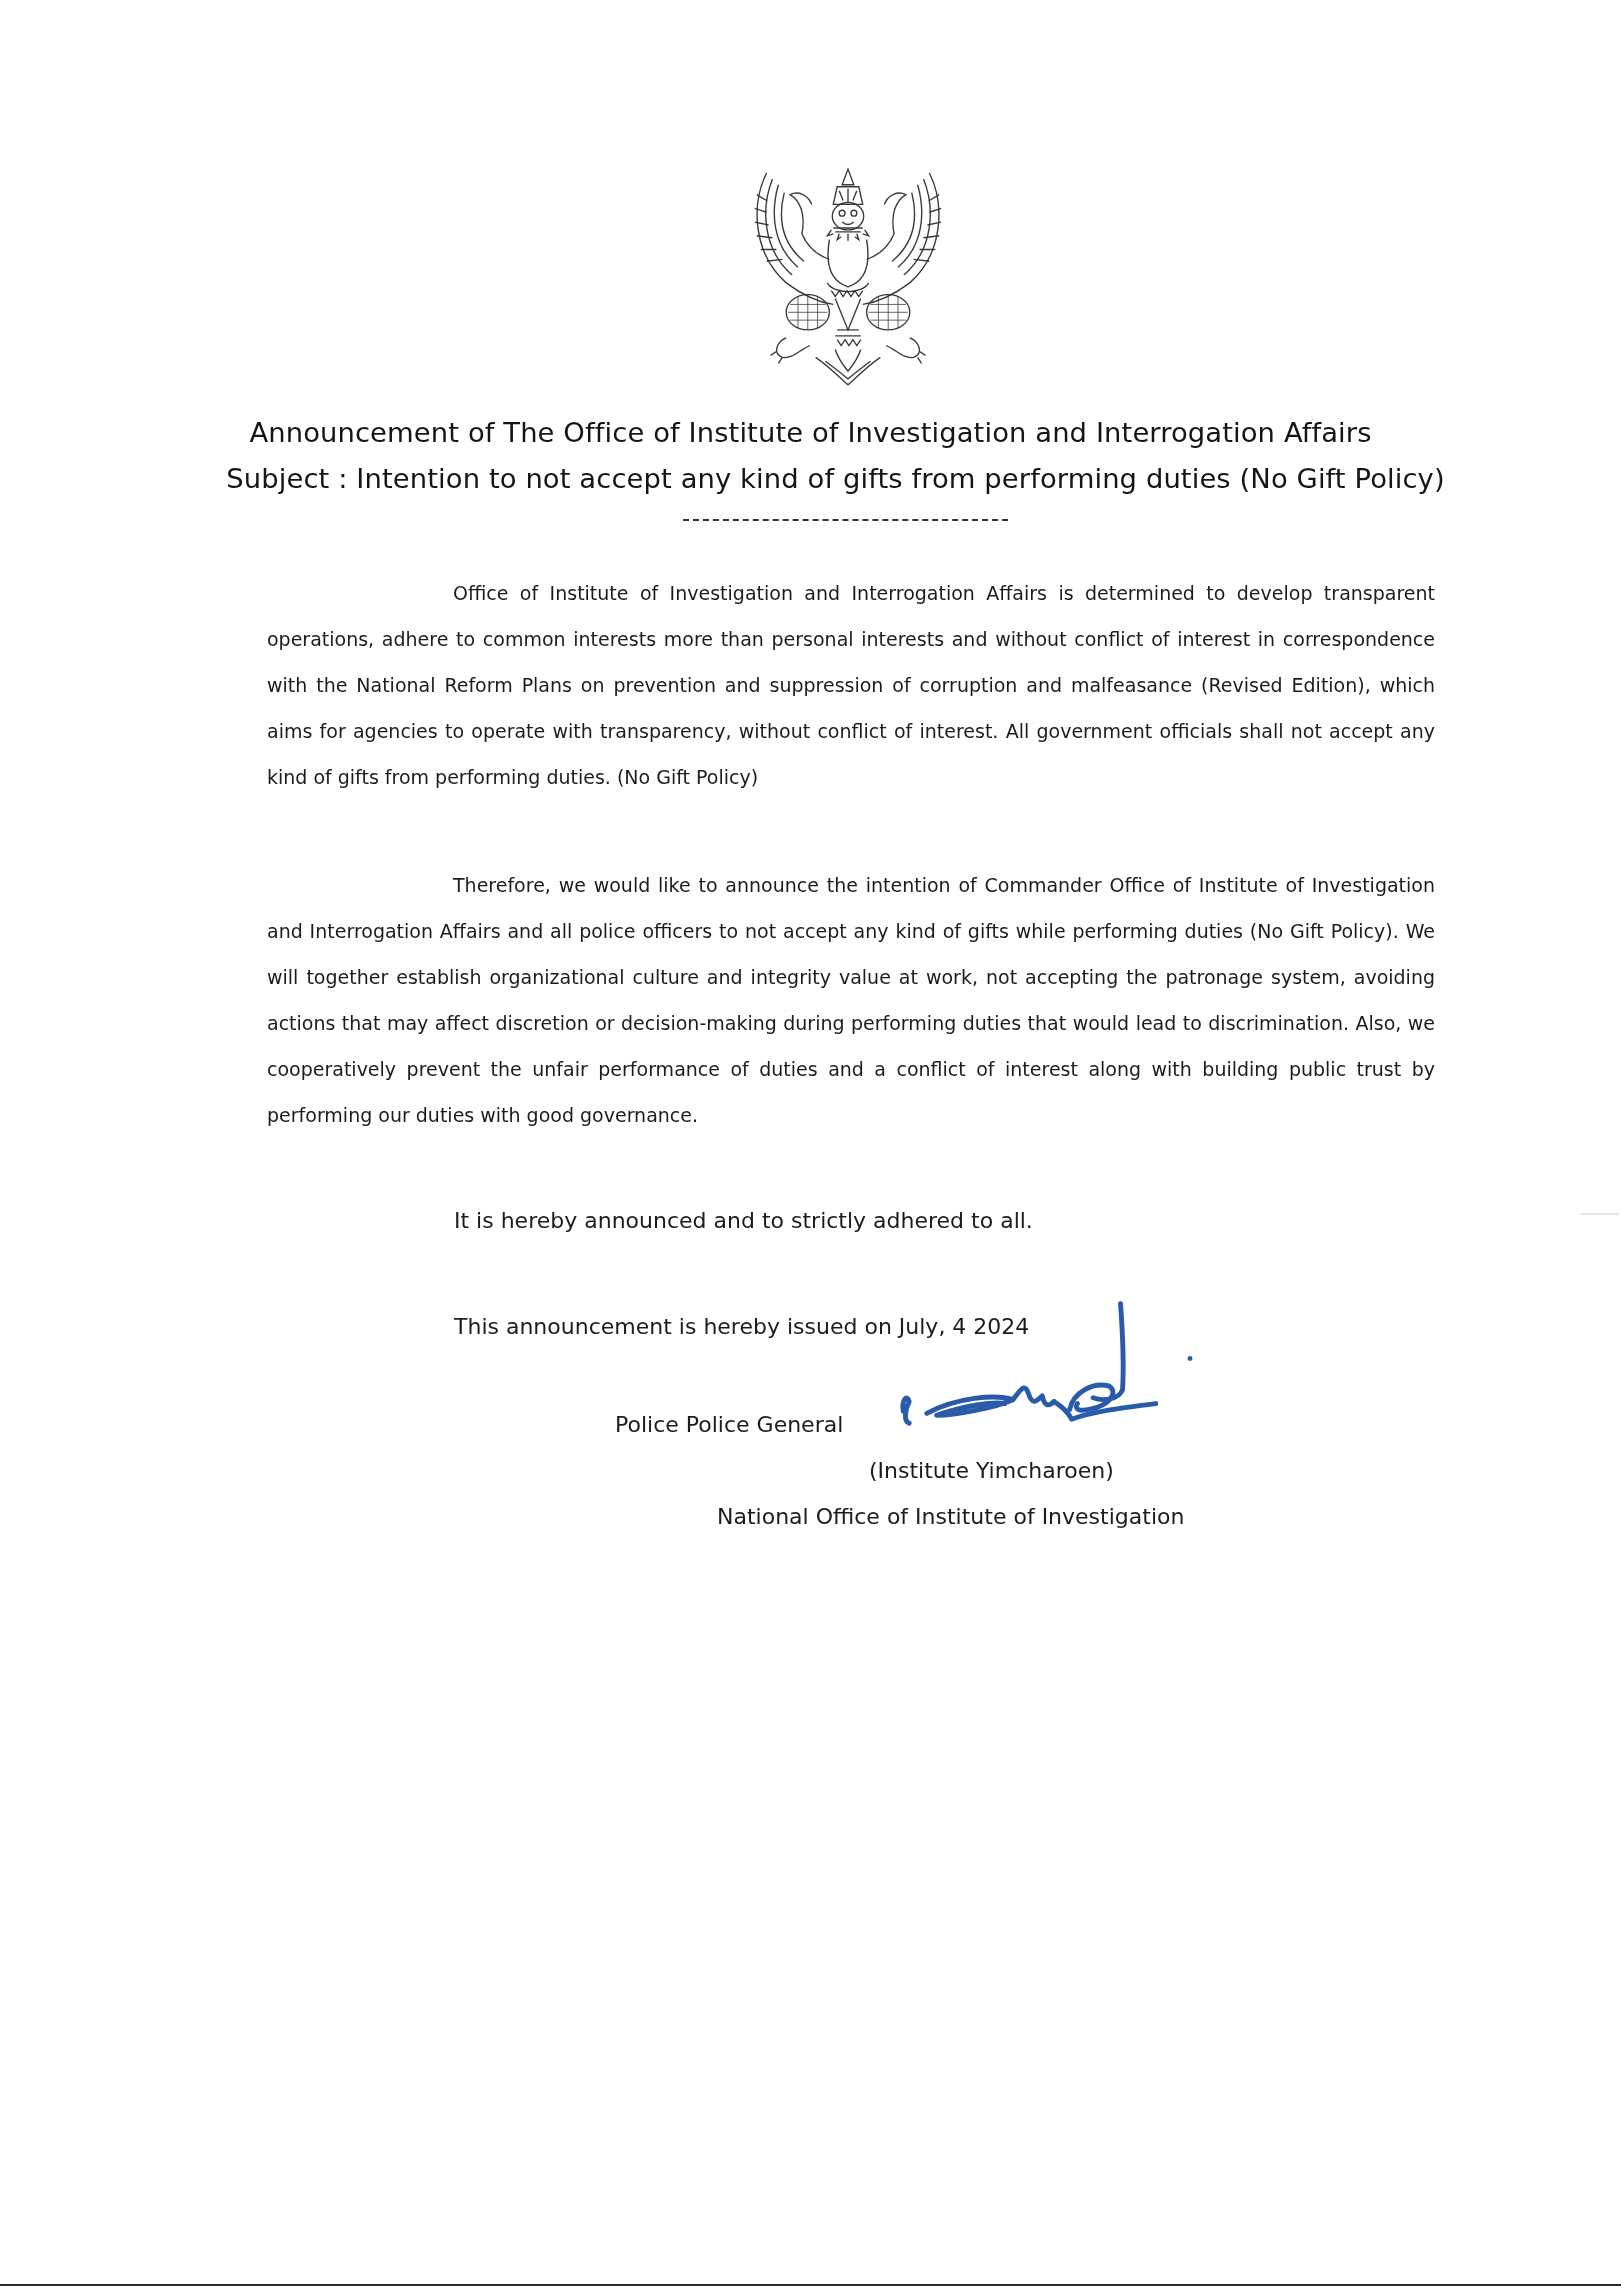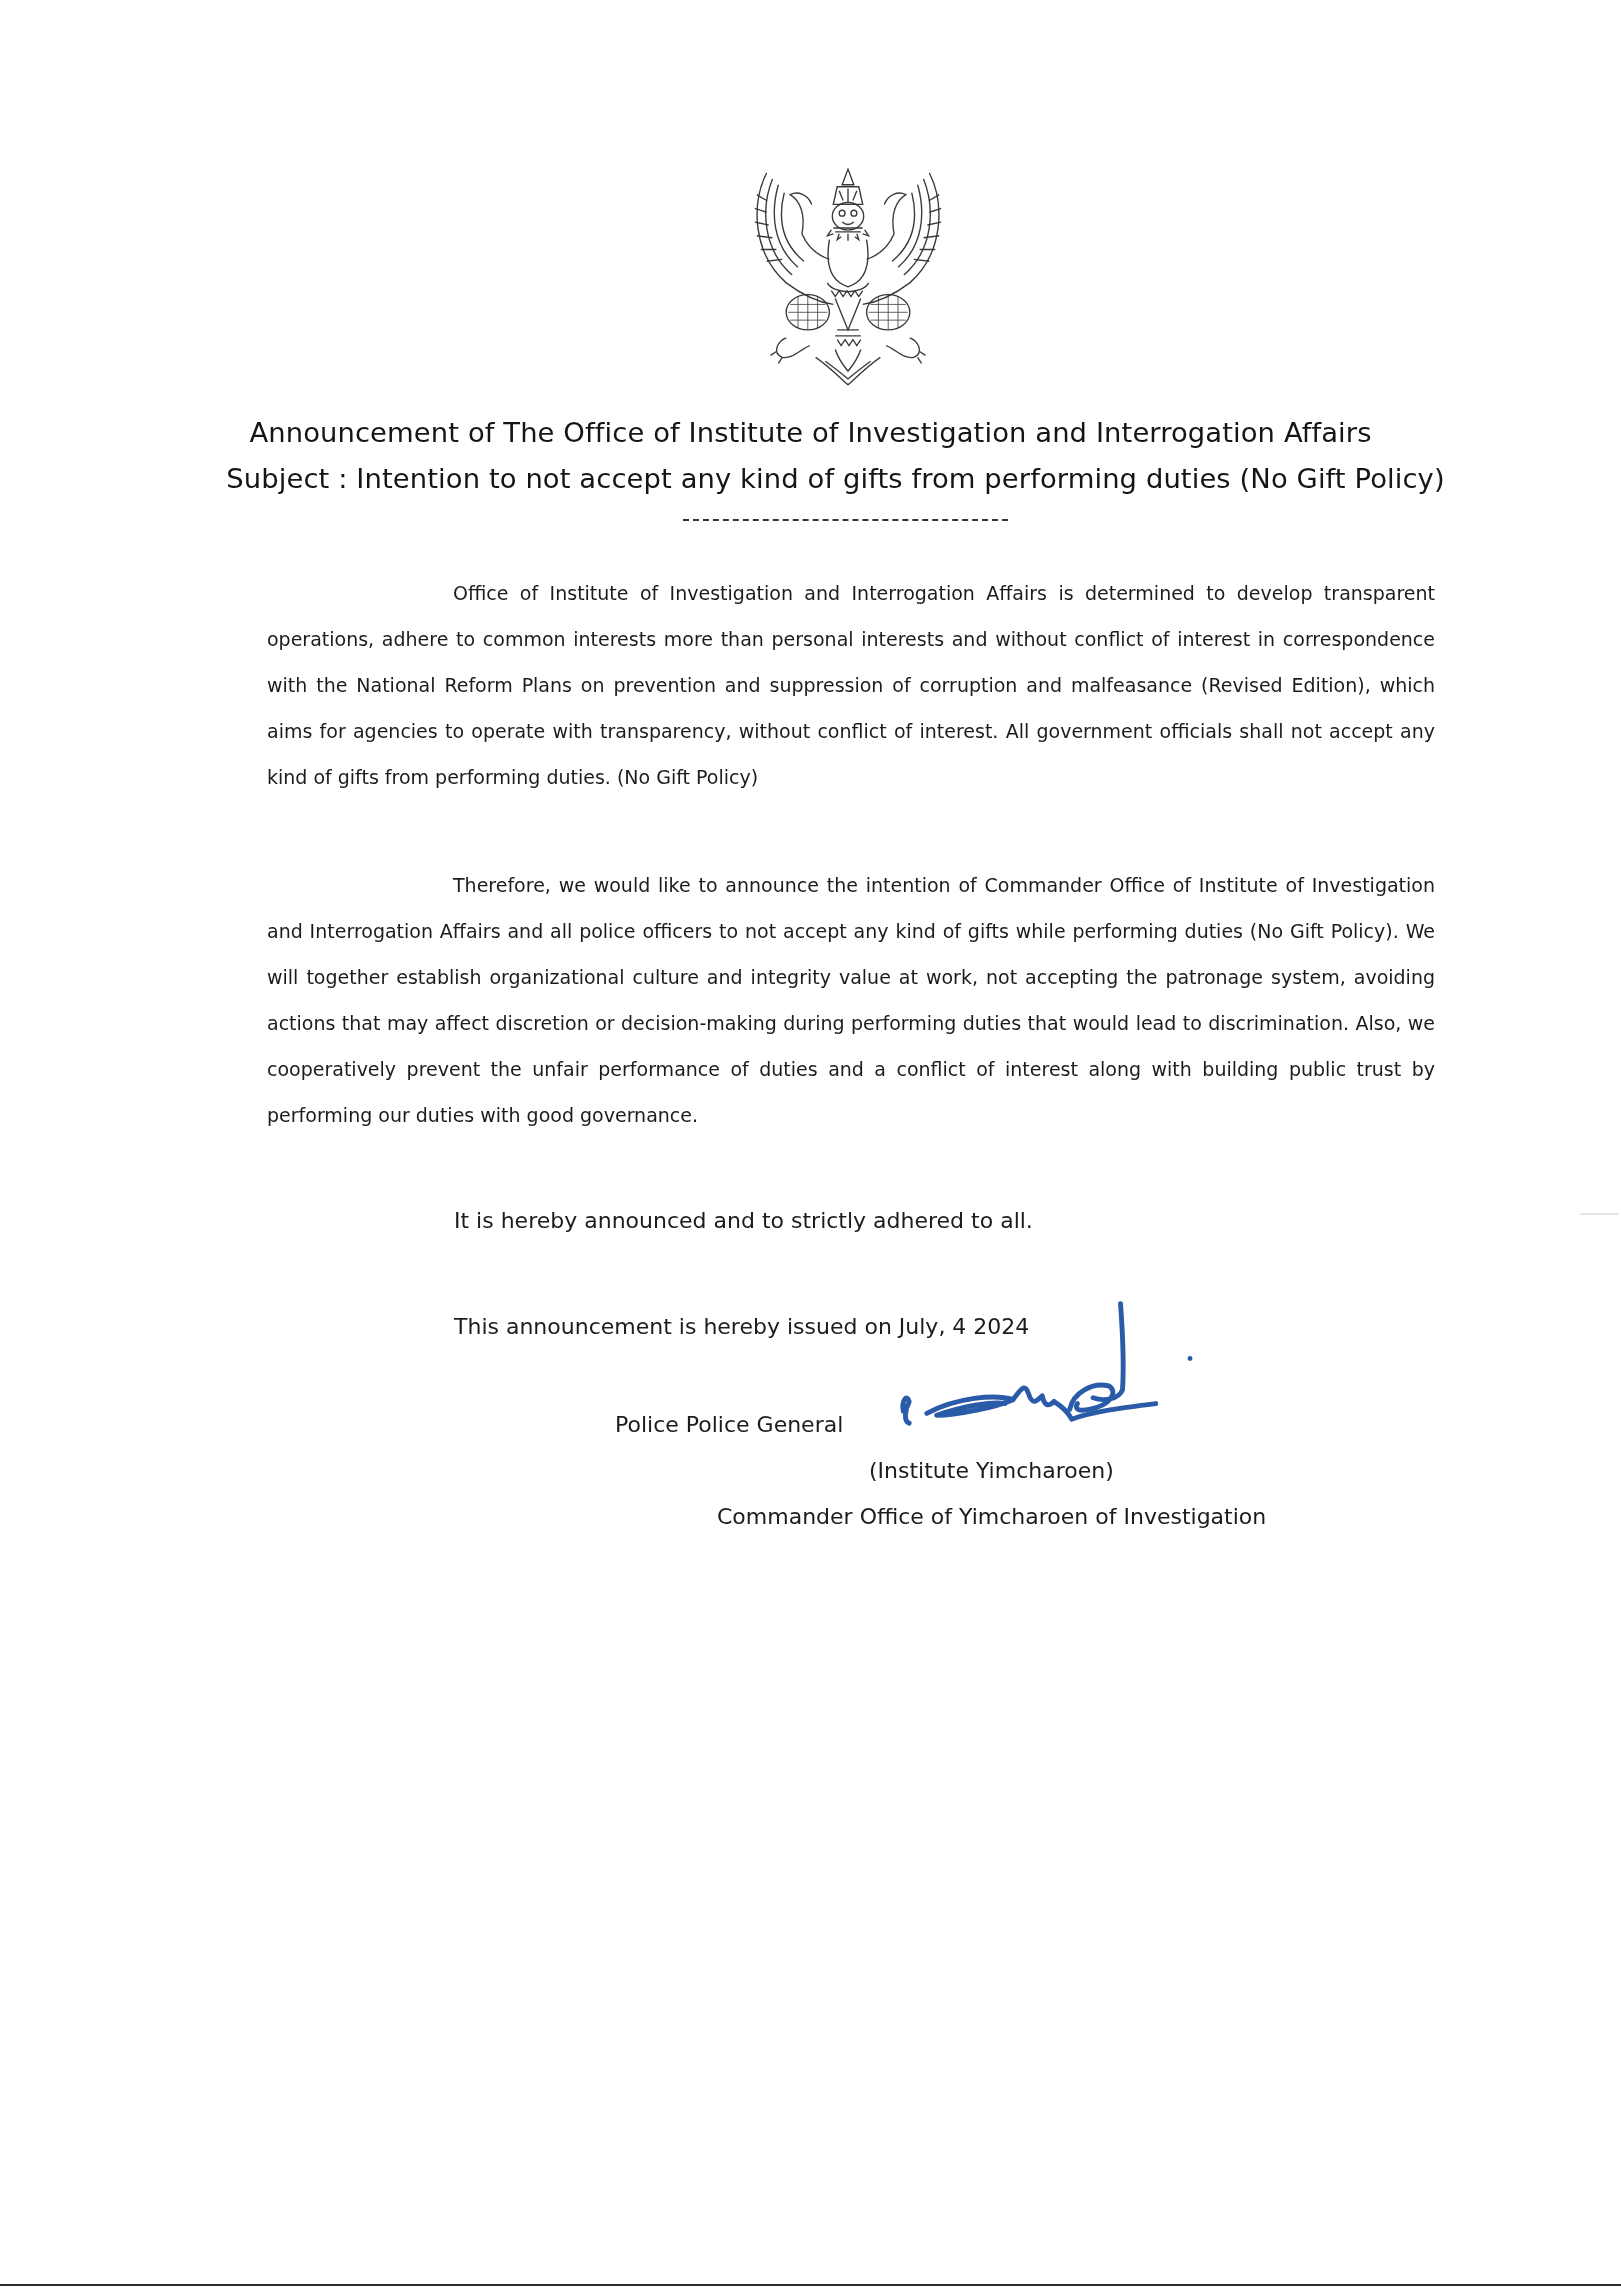--- a/index.html
+++ b/index.html
@@ -112,18 +112,18 @@
     <path d="M6 122 C4 110 10 104 12 112 C8 120 6 132 12 134"></path>
     <path d="M30 124 C60 108 100 104 118 110 C100 118 60 126 40 126 C70 116 96 112 110 114"></path>
     <path d="M118 110 C126 100 130 92 134 104 C138 116 142 112 148 106 C150 116 154 118 160 112"></path>
     <path d="M160 112 C170 118 176 126 178 130 C200 122 232 118 264 114"></path>
     <path d="M176 120 C180 102 200 92 216 96 C226 102 218 116 196 120 C186 122 180 120 184 114"></path>
     <circle cx="299" cy="68" r="2.5" fill="#2a5ba8" stroke="none"></circle>
   </svg>
 
   <div class="line rank">Police Police General</div>
   <div class="line name">(Institute  Yimcharoen)</div>
-  <div class="line pos1">Commander Office of Yimcharoen of Investigation</div>
+  <div class="line pos1">National Office of Institute of Investigation</div>
 
   <div class="scan-mark"></div>
   <div class="bottom-rule"></div>
 </div>
 
 
 </body></html>

